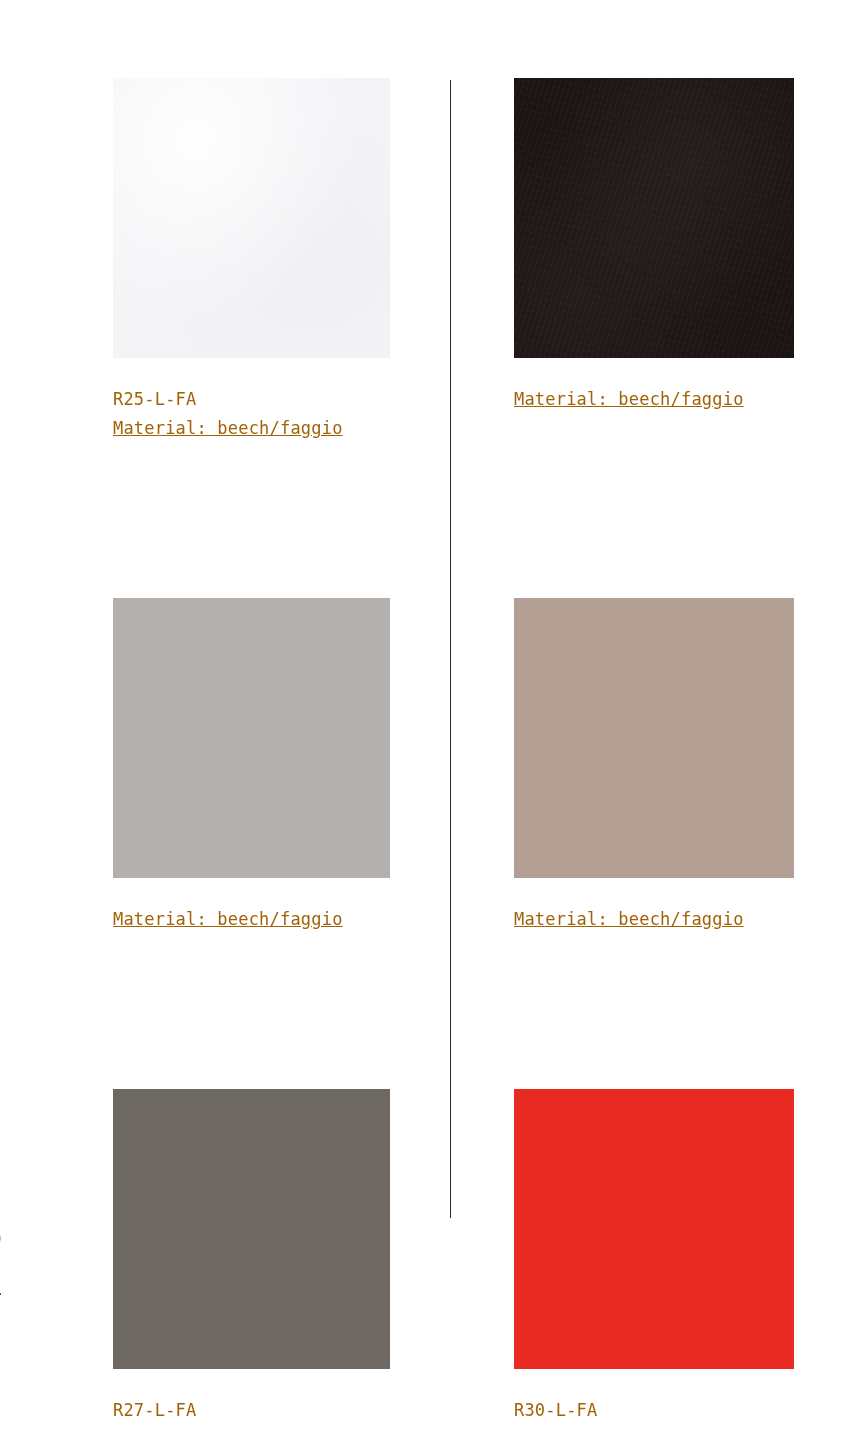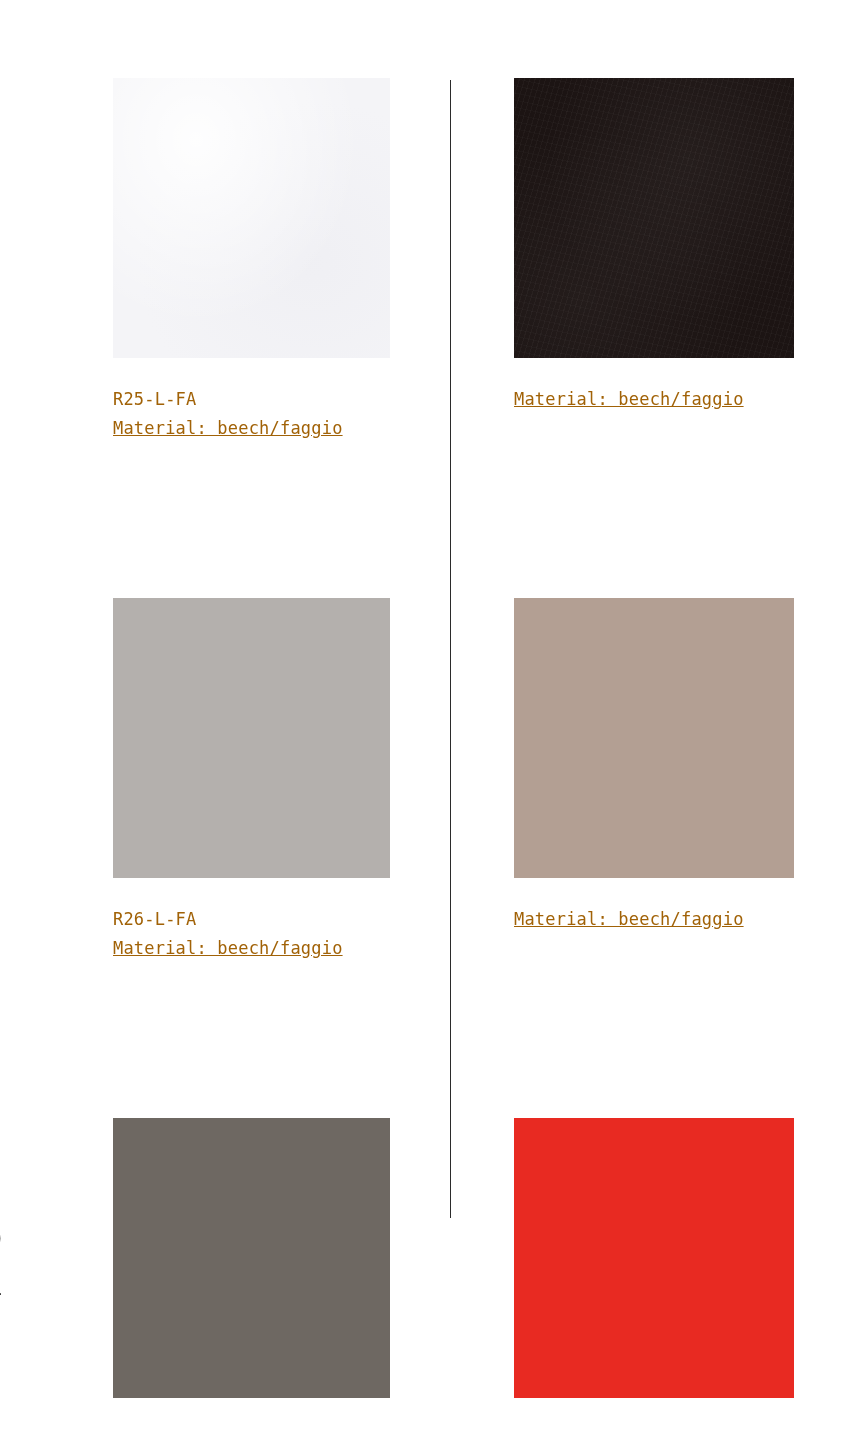--- a/index.html
+++ b/index.html
@@ -160,21 +160,20 @@
     <div class="swatch-cell col-right">
       <div class="swatch-chip textured" style="background-color: rgb(28, 20, 19);"></div>
       <div class="swatch-caption">
         <span class="swatch-material">Material: beech/faggio</span>
       </div>
     </div>
 
     <div class="swatch-cell col-left">
       <div class="swatch-chip" style="background-color: rgb(180, 176, 173);"></div>
       <div class="swatch-caption">
-        <span class="swatch-code">R26-L-FA</span>
         <span class="swatch-material">Material: beech/faggio</span>
       </div>
     </div>
 
     <div class="swatch-cell spacer-cell"></div>
 
     <div class="swatch-cell col-right">
       <div class="swatch-chip" style="background-color: rgb(179, 159, 147);"></div>
       <div class="swatch-caption">
         <span class="swatch-material">Material: beech/faggio</span>

